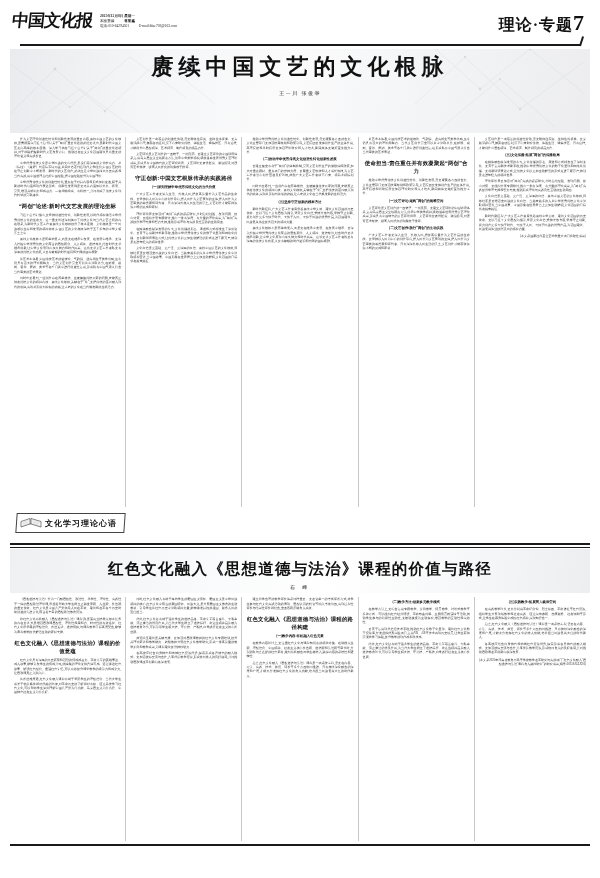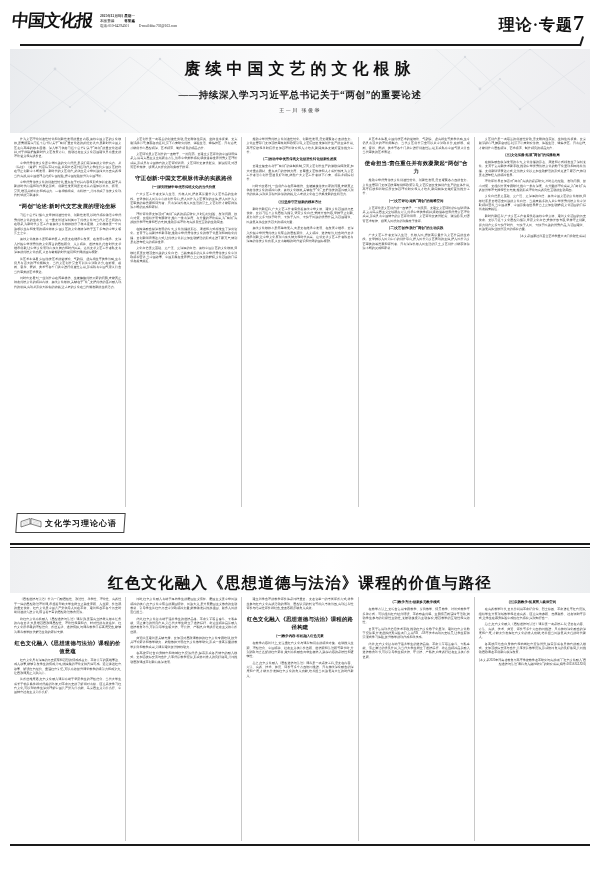--- a/index.html
+++ b/index.html
@@ -37,22 +37,22 @@
   .mast-rule:after{content:"";position:absolute;right:-1px;top:-8px;width:1.6px;height:10px;background:#1a1a1a;transform:rotate(18deg);transform-origin:bottom;}
 
   
   .hero{position:relative;height:84px;overflow:hidden;margin-top:3px;}
   .hero .bg{position:absolute;inset:0;
     background:linear-gradient(100deg,#e9ebee 0%,#f4f5f6 22%,#fbfbfc 48%,#f3f4f5 72%,#ededf0 100%);
   }
   .hero svg.net{position:absolute;inset:0;width:100%;height:100%;opacity:.55;}
   .hero-inner{position:relative;text-align:center;padding-top:4px;}
   .headline{
-    font-size:16px;font-weight:bold;letter-spacing:5px;color:#111;line-height:32px;
-    font-family:Liberation Sans, sans-serif;
+    font-size:22px;font-weight:bold;letter-spacing:5px;color:#111;line-height:32px;
+    font-family:Liberation Mono, monospace;
   }
   .subhead{
     font-size:9.5px;letter-spacing:.6px;color:#1c1c1c;margin-top:4px;
     font-family:"Liberation Serif","DejaVu Serif",serif;font-weight:bold;
   }
   .byline1{font-size:5px;letter-spacing:1.5px;color:#222;margin-top:5px;}
 
   
   .cols{display:flex;gap:0;margin-top:4px;}
   .col{
@@ -106,21 +106,21 @@
   }
   .book-icon{width:22px;height:14px;transform:skewX(4deg);}
 
   .thick-rule{height:2.2px;background:#1a1a1a;margin:2px 0 0 0;}
   .thin-rule{height:.6px;background:#1a1a1a;margin:1.4px 0 0 0;}
 
   
   .hero2{position:relative;height:44px;overflow:hidden;margin-top:2px;}
   .hero2 .bg2{position:absolute;inset:0;
     background:linear-gradient(95deg,#eff0f2 0%,#f8f9fa 30%,#ffffff 55%,#f6f7f8 80%,#eceef0 100%);}
-  .hero2-inner{position:relative;text-align:center;padding-top:24px;}
+  .hero2-inner{position:relative;text-align:center;padding-top:10px;}
   .headline2{font-size:15.5px;font-weight:bold;letter-spacing:1.2px;color:#111;line-height:20px;}
   .byline2{font-size:5px;letter-spacing:3px;color:#222;margin-top:5px;}
 
   .bottom-rule{height:1.4px;background:#1a1a1a;margin-top:3px;}
   .sig{font-size:3.05px;line-height:4.4px;text-align:right;color:#333;margin-top:3px;}
 
   .col-scroll{overflow:hidden;}
 </style>
 </head>
 <body>
@@ -167,21 +167,20 @@
           <circle cx="60" cy="58" r="1.1"></circle>
         <circle cx="470" cy="40" r="1.4"></circle>
           <circle cx="520" cy="0" r="1.2"></circle>
         <circle cx="455" cy="8" r="1.2"></circle>
           <circle cx="510" cy="60" r="1.3"></circle>
         <circle cx="490" cy="30" r="1.1"></circle>
       </g>
     </svg>
     <div class="hero-inner">
       <div class="headline">赓续中国文艺的文化根脉</div>
-      <div class="subhead">——持续深入学习习近平总书记关于“两创”的重要论述</div>
       <div class="byline1">王一川  张俊举</div>
     </div>
   </div>
 
   <div class="cols" style="height:370px;">
 
     <div class="col col-scroll">
       <p class="tx ind">作为文艺理论创造性转化和创新性发展的重要内容,赓续中国文艺的文化根脉,是贯彻落实习近平总书记关于“两创”重要论述的必然要求,也是新时代中国文艺走向高峰的根本遵循。深入学习领会习近平总书记关于“两创”的重要论述精神,对于准确把握新时代文艺发展方向、推动社会主义文化强国建设具有重要的理论意义和实践价值。</p>
       <p class="tx ind">中华优秀传统文化是中华民族的突出优势,是我们最深厚的文化软实力。从《诗经》《楚辞》到唐诗宋词元曲,从四大名著到近现代文学经典,中国文艺始终在守正创新中不断发展。新时代的文艺创作,必须立足中华民族伟大历史实践和当代实践,用中国道理总结好中国经验,把中国经验提升为中国理论。</p>
       <p class="tx ind">中华优秀传统文化的创造性转化,重点在于对其内容和形式加以改造,赋予其新的时代内涵和现代表达形式。创新性发展则是要对其内涵加以补充、拓展、完善,增强其影响力和感召力。二者相辅相成、有机统一,共同构成了传统文化现代转型的完整路径。</p>

